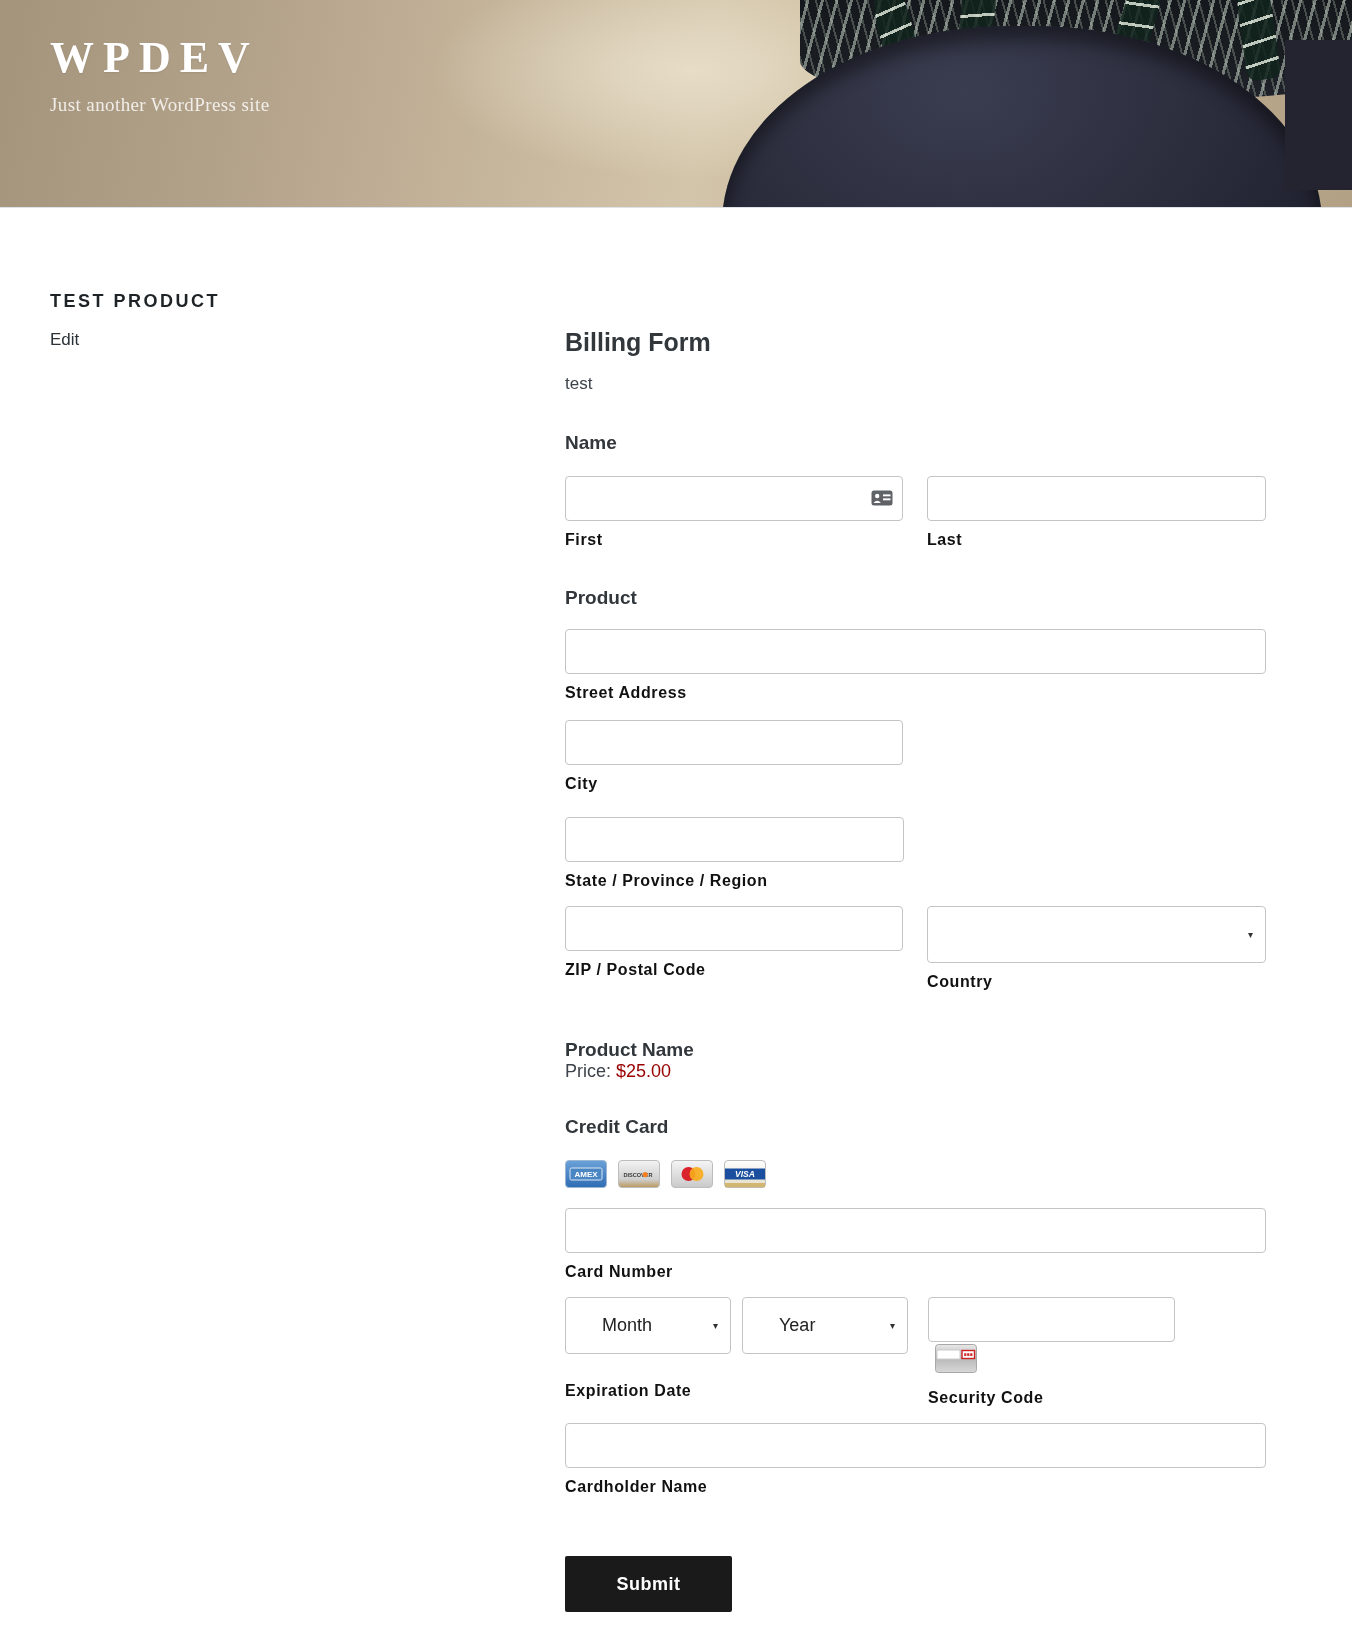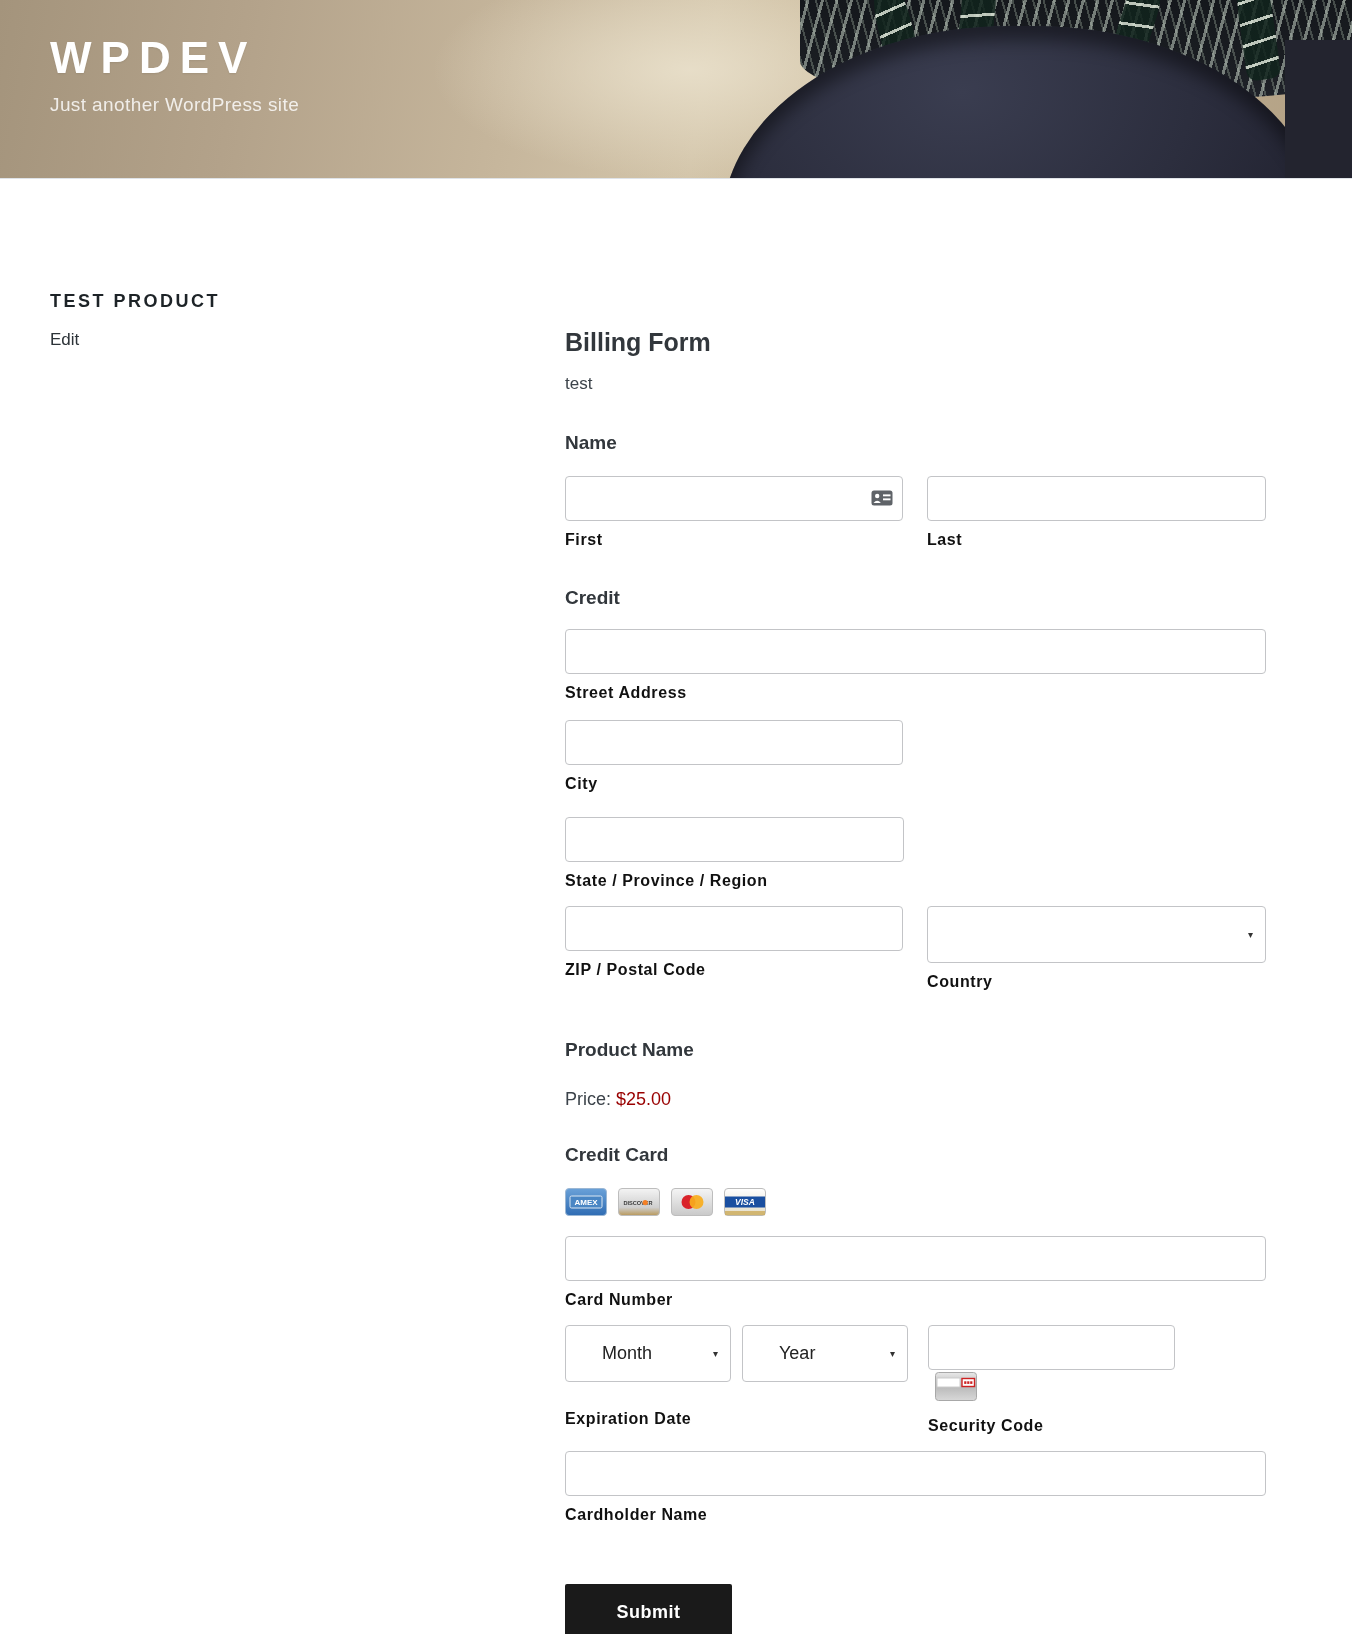--- a/index.html
+++ b/index.html
@@ -6,23 +6,24 @@
   html,body { background: #ffffff; }
   body {
     width: 1352px; height: 1634px;
     font-family: "Liberation Sans", sans-serif;
     color: #32373c;
     position: relative;
   }
 
   
   .site-header {
-    position: relative; height: 179px; overflow: hidden;
+    position: relative; height: 208px; overflow: hidden;
     background: linear-gradient(100deg, #a4947c 0%, #b3a28a 18%, #c6b69c 38%, #d3c5aa 52%, #cdbd9f 62%, #bfae90 74%, #b3a185 100%);
     border-bottom: 1px solid #dfe3e8;
+    font-family: Liberation Serif, serif;
   }
   .header-blur-spot {
     position: absolute; left: 430px; top: -40px; width: 520px; height: 220px;
     background: radial-gradient(ellipse at center, rgba(233,224,203,0.9) 0%, rgba(233,224,203,0) 70%);
   }
   .plant-area {
     position: absolute; left: 800px; top: -30px; width: 620px; height: 130px;
     background:
       repeating-linear-gradient(105deg, rgba(196,208,196,0.55) 0 3px, rgba(20,24,22,0) 3px 14px),
       repeating-linear-gradient(75deg, rgba(160,175,160,0.35) 0 2px, rgba(0,0,0,0) 2px 10px),
@@ -113,21 +114,21 @@
   .submit-button {
     width: 167px; height: 56px; background: #1a1a1a; color: #ffffff;
     border: none; font-family: "Liberation Sans", sans-serif;
     font-size: 18px; font-weight: bold; letter-spacing: .5px; cursor: pointer;
     border-radius: 2px;
   }
 
   
   .mt-16 { margin-top: 16px; } .mt-18 { margin-top: 18px; flex-direction: column; }
   .mt-20 { margin-top: 20px; } .mt-22 { margin-top: 22px; }
-  .mt-28 { margin-top: 28px; } .mt-34 { margin-top: 34px; }
+  .mt-28 { } .mt-34 { margin-top: 34px; }
   .mt-38 { margin-top: 38px; } .mt-48 { margin-top: 48px; }
   .mt-60 { margin-top: 60px; }
 </style>
 </head>
 <body>
 
 <header class="site-header">
   <div class="header-blur-spot"></div>
   <div class="plant-area"></div>
   <div class="plant-leaf leaf-1"></div>
@@ -168,21 +169,21 @@
       </div>
       <div class="sublabel">First</div>
     </div>
     <div class="field-group w-half2">
       <input type="text" class="text-input" style="">
       <div class="sublabel">Last</div>
     </div>
   </div>
 
   
-  <div class="section-label mt-38">Credit</div>
+  <div class="section-label mt-38">Product</div>
   <div class="field-group w-full mt-20">
     <input type="text" class="text-input" style="">
     <div class="sublabel">Street Address</div>
   </div>
   <div class="field-row mt-18">
     <div class="field-group w-half">
       <input type="text" class="text-input" style="">
       <div class="sublabel">City</div>
     </div>
     <div class="field-group w-half2">

